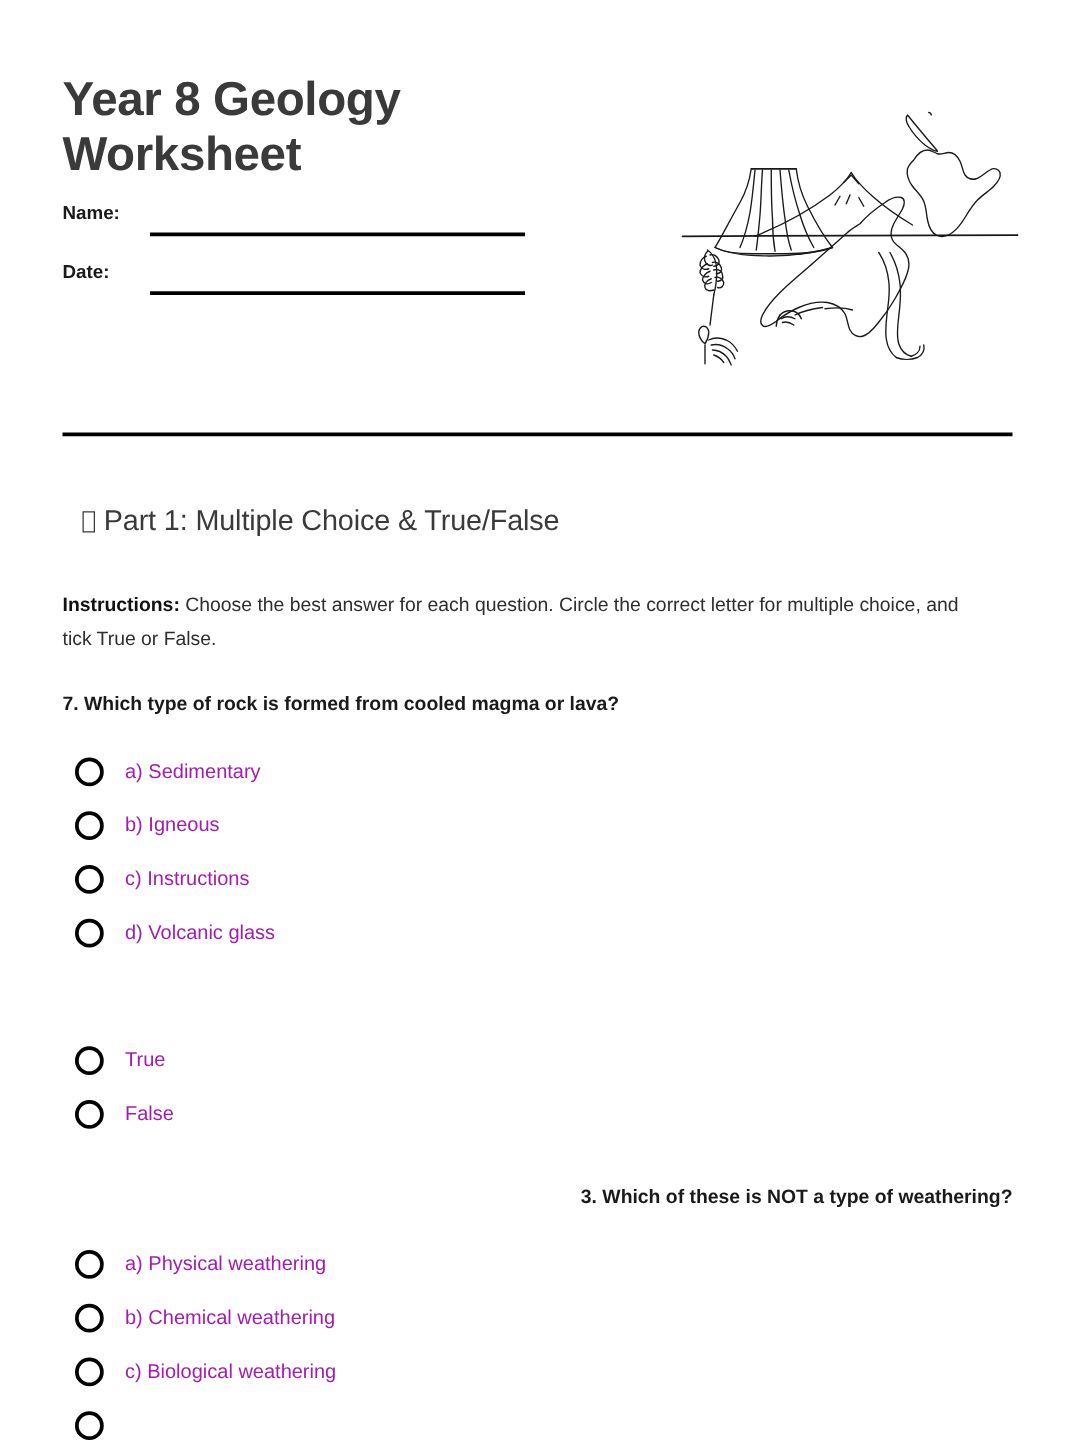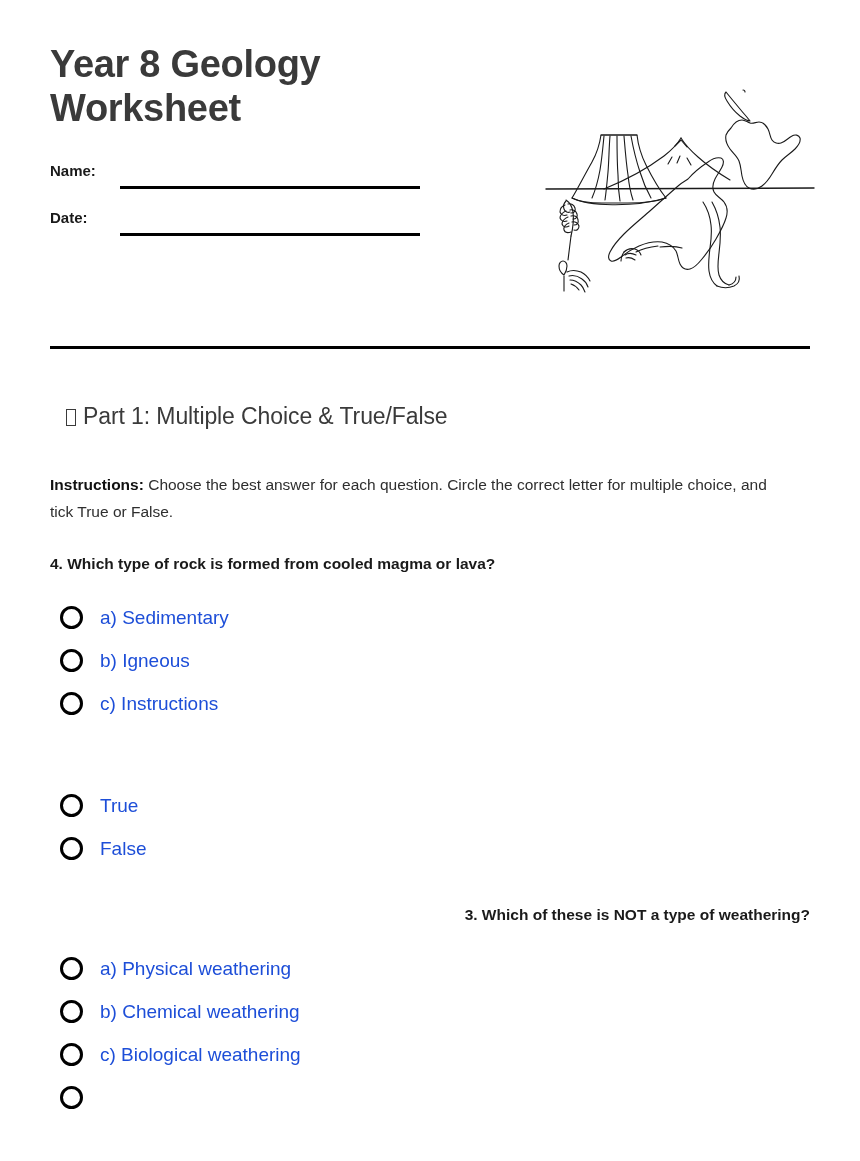--- a/index.html
+++ b/index.html
@@ -26,21 +26,21 @@
 
   
   .header {
     position: relative;
     height: 300px;
   }
 
   .title {
     position: absolute;
     left: 0;
-    top: 42px;
+    top: 58px;
     width: 380px;
     margin: 0;
     font-size: 38px;
     line-height: 1.16;
     font-weight: bold;
     color: #3a3a3a;
     letter-spacing: -0.3px;
   }
 
   .fields {
@@ -149,22 +149,22 @@
     flex: 0 0 auto;
     width: 23px;
     height: 23px;
     border: 3px solid #000000;
     border-radius: 50%;
     box-sizing: border-box;
     margin-left: 10px;
   }
   .option-label {
     margin-left: 17px;
-    font-size: 19px;
-    color: #1d4ed8;
+    font-size: 16px;
+    color: #a21caf;
   }
 </style>
 </head>
 <body>
 
 <div class="page">
 
   <div class="header">
 
     <h1 class="title">Year 8 Geology Worksheet</h1>
@@ -293,33 +293,37 @@
   <h2 class="section-heading">
     <span class="tofu"></span><span>Part 1: Multiple Choice &amp; True/False</span>
   </h2>
 
   <p class="instructions">
     <span class="lead">Instructions:</span>
     <span>Choose the best answer for each question. Circle the correct letter for multiple choice, and tick True or False.</span>
   </p>
 
   <div class="question q1">
-    <p class="question-text">4. Which type of rock is formed from cooled magma or lava?</p>
+    <p class="question-text">7. Which type of rock is formed from cooled magma or lava?</p>
     <div class="options">
       <div class="option">
         <span class="radio"></span>
         <span class="option-label">a) Sedimentary</span>
       </div>
       <div class="option">
         <span class="radio"></span>
         <span class="option-label">b) Igneous</span>
       </div>
       <div class="option">
         <span class="radio"></span>
         <span class="option-label">c) Instructions</span>
+      </div>
+      <div class="option">
+        <span class="radio"></span>
+        <span class="option-label">d) Volcanic glass</span>
       </div>
     </div>
   </div>
 
   <div class="question q2">
     <div class="options">
       <div class="option">
         <span class="radio"></span>
         <span class="option-label">True</span>
       </div>

